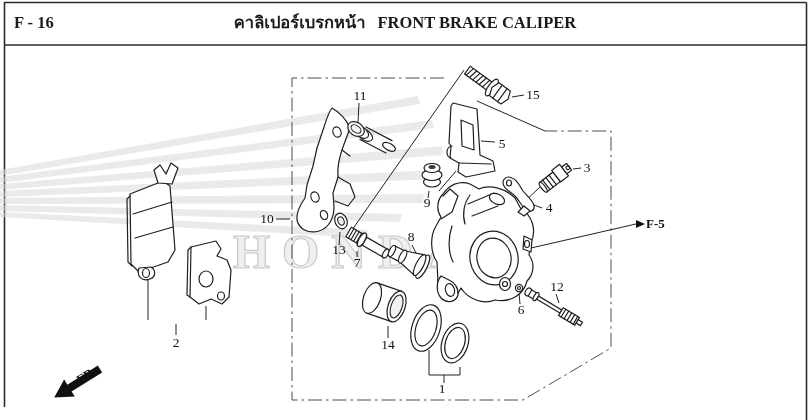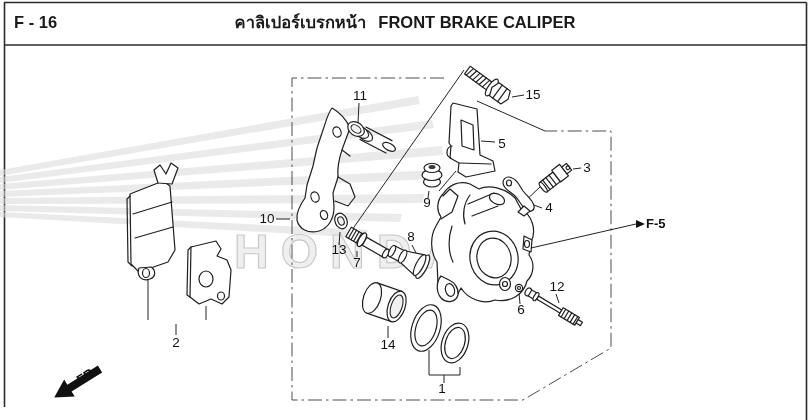--- a/index.html
+++ b/index.html
@@ -1,17 +1,17 @@
 <!DOCTYPE html>
 <html><head>
 <meta charset="utf-8">
 <style>
   html,body{margin:0;padding:0;background:#fff;}
   #page{position:relative;width:810px;height:420px;background:#ffffff;overflow:hidden;
-        font-family:Liberation Sans, sans-serif;}
+        font-family:Liberation Serif, serif;}
   svg{position:absolute;left:0;top:0;}
   .ln{stroke:#1f1f1f;stroke-width:1.2;fill:none;stroke-linecap:round;stroke-linejoin:round;}
   .fw{stroke:#1f1f1f;stroke-width:1.2;fill:#ffffff;stroke-linejoin:round;}
   .fg{stroke:#1f1f1f;stroke-width:1.1;fill:#f1f1f1;stroke-linejoin:round;}
   .leader{stroke:#222;stroke-width:1;fill:none;}
   .callout{font-size:13.5px;fill:#111;}
   .ref{font-size:13px;font-weight:bold;fill:#111;}
   .dashdot{stroke:#4d4d4d;stroke-width:1;fill:none;stroke-dasharray:14 4 2.5 4;}
   .frame{stroke:#2b2b2b;stroke-width:1.6;fill:none;}
   .hdr{font-size:16.5px;font-weight:bold;fill:#1a1a1a;}

